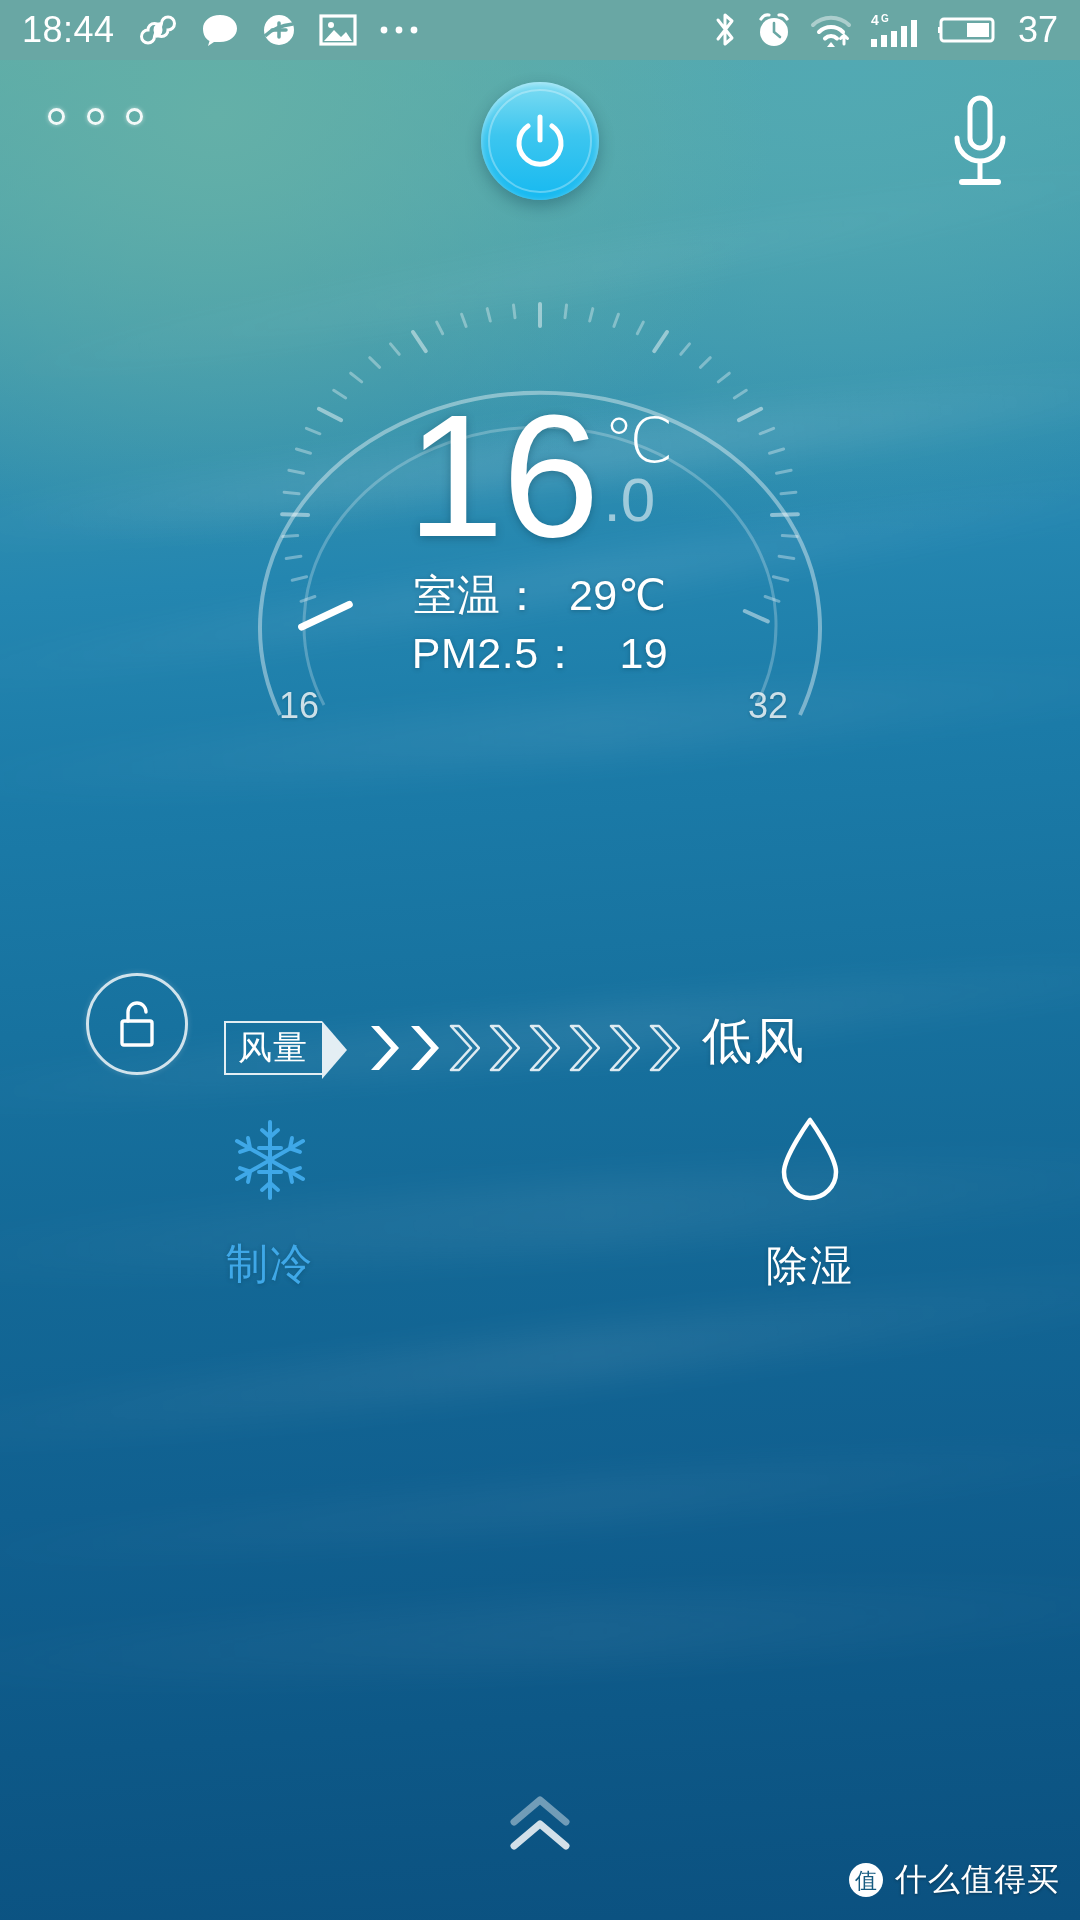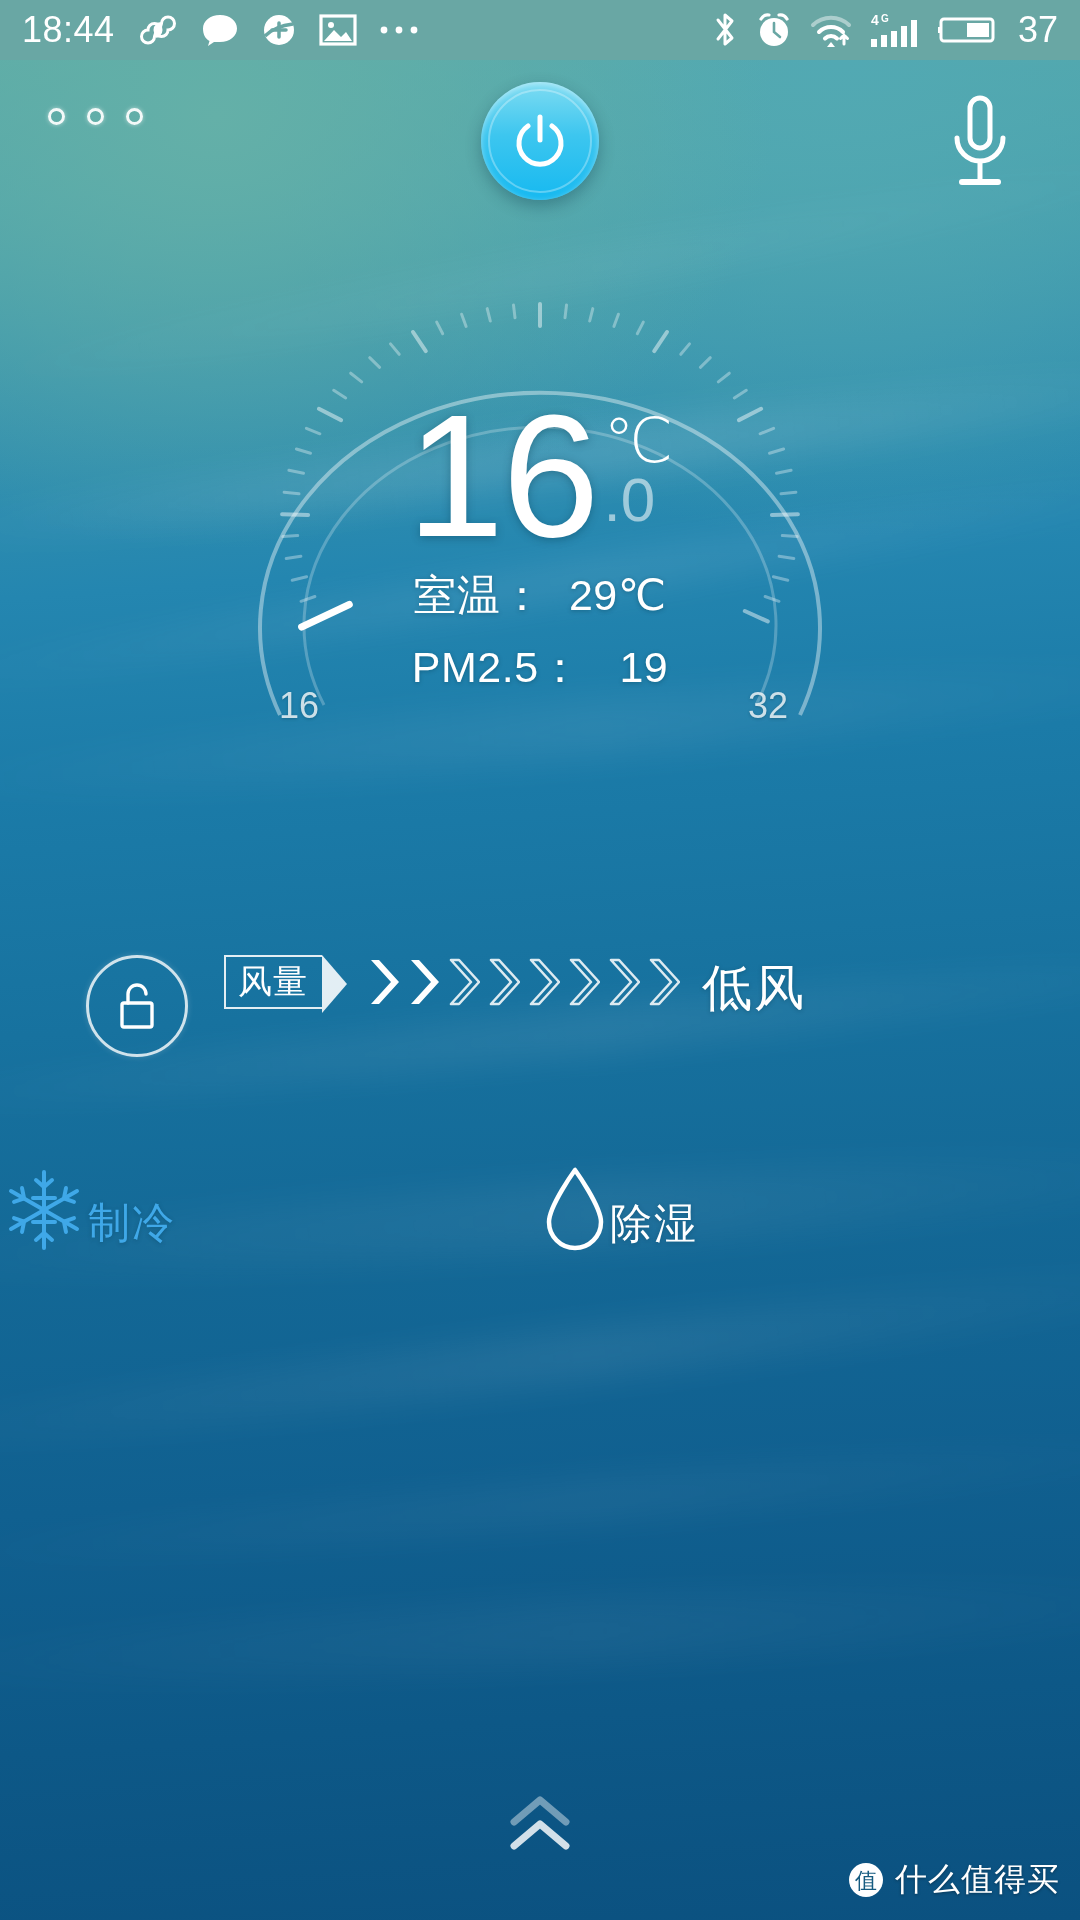--- a/index.html
+++ b/index.html
@@ -116,34 +116,34 @@
   .temp-unit { font-size:62px; line-height:.85; color:#ffffff; font-weight:300; }
   .temp-dec  { font-size:62px; line-height:1.02; color:rgba(255,255,255,.55); font-weight:300; }
 
   .info-line {
     color:#ffffff; font-size:43px; font-weight:400;
     text-shadow:0 1px 4px rgba(0,50,70,.35);
     letter-spacing:.5px;
     white-space:pre;
   }
   .info-1 { margin-top:22px; }
-  .info-2 { margin-top:14px; }
+  .info-2 { }
 
   .range-lab {
     position:absolute; color:rgba(255,255,255,.78);
     font-size:36px; font-weight:400;
     text-shadow:0 1px 3px rgba(0,50,70,.3);
   }
   #range-min { left:59px;  top:400px; }
   #range-max { right:72px; top:400px; }
 
   
   #fan-row {
     position:absolute; left:0; top:955px; width:992px; height:120px;
-    display:flex; align-items:flex-start; z-index:15;
+    display:flex; align-items:flex-end; z-index:15;
   }
   #lock-button {
     margin-left:86px;
     width:102px; height:102px; border-radius:50%;
     border:3px solid rgba(255,255,255,.80);
     display:flex; align-items:center; justify-content:center;
     cursor:pointer;
     box-shadow:0 0 6px rgba(255,255,255,.18);
   }
   #fan-label-tag {
@@ -178,21 +178,21 @@
     color:#fff; font-size:50px; font-weight:400; letter-spacing:2px;
     text-shadow:0 1px 4px rgba(0,50,70,.3);
   }
 
   
   #modes {
     position:absolute; left:0; top:1110px; width:1080px; height:200px;
     display:flex; z-index:15;
   }
   .mode {
-    flex:1; display:flex; flex-direction:row; align-items:center;
+    flex:1; display:flex; flex-direction:column; align-items:center;
     cursor:pointer;
   }
   .mode-icon { height:100px; display:flex; align-items:center; justify-content:center; }
   .mode-label {
     margin-top:26px; font-size:42px; letter-spacing:2px; color:#ffffff;
     text-shadow:0 1px 4px rgba(0,50,70,.3);
   }
   .mode.active .mode-label { color:#3fa8e8; }
 
   

